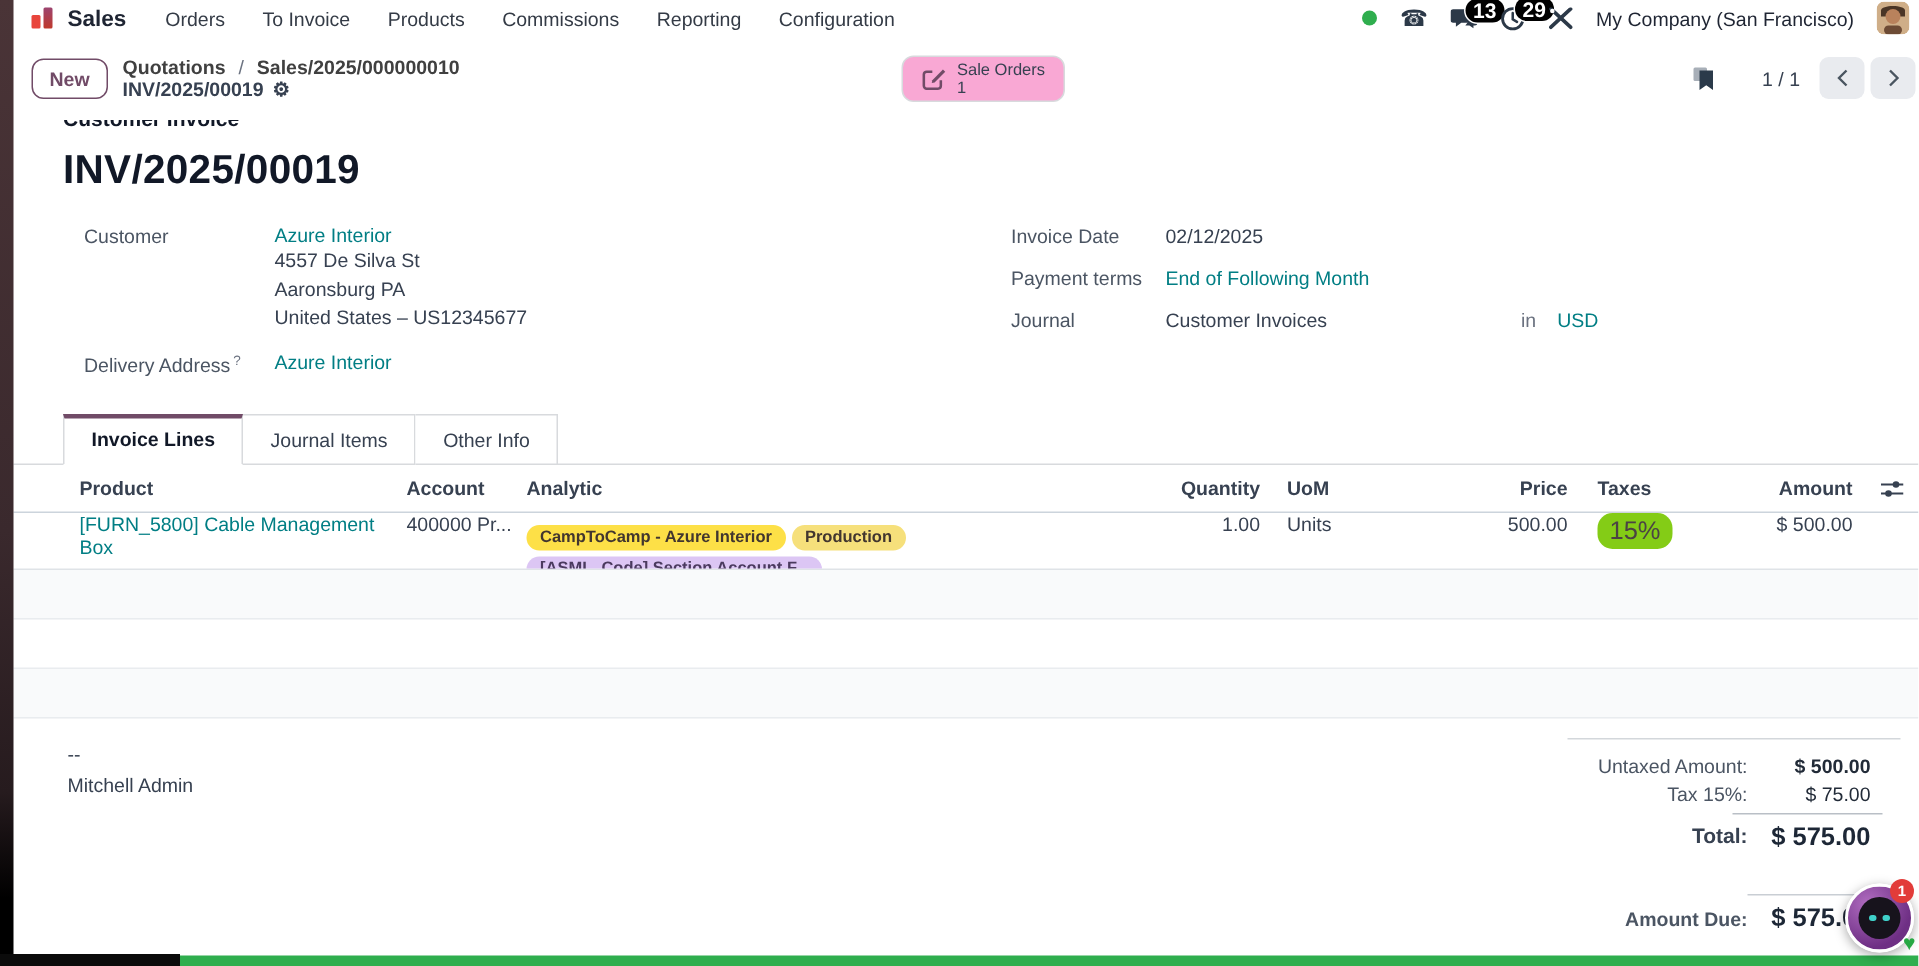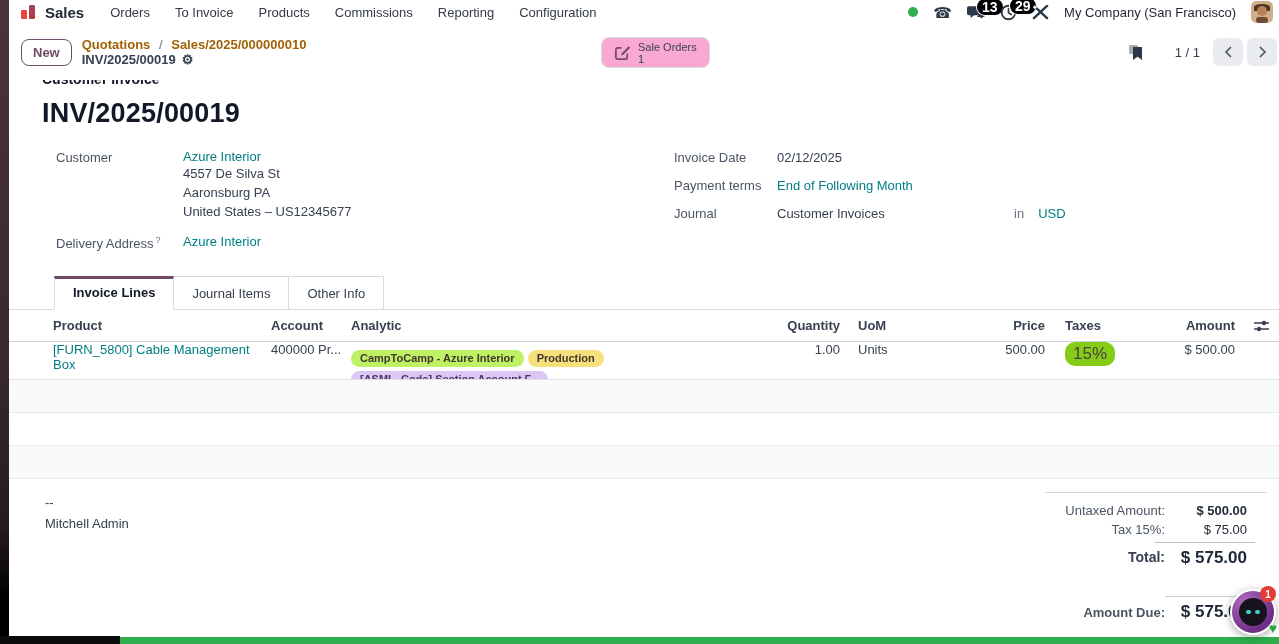--- a/index.html
+++ b/index.html
@@ -31,21 +31,21 @@
   .badge { position:absolute; top:-6px; left:10px; background:#000000; color:#fff; font-size:14px; font-weight:700;
     border-radius:9px; padding:1px 5px; box-shadow:0 0 0 1px #fff; }
   .company { font-size:13px; color:#1f2533; white-space:nowrap; cursor:pointer; }
   .avatar { width:22px; height:22px; border-radius:5px; overflow:hidden; display:inline-block; cursor:pointer;}
 
   
   .control-panel { position:relative; height:56px; display:flex; align-items:center; padding:0 14px 0 12px; background:#fff;}
   .btn-new { background:#fff; border:1px solid #714B67; color:#714B67; font-weight:700; font-size:13px;
     border-radius:8px; padding:5px 11px; cursor:pointer; font-family:inherit;}
   .breadcrumbs { margin-left:10px; line-height:15px; font-size:13px; }
-  .bc-line1 a { color:#a16207; font-weight:600; text-decoration:none; cursor:pointer;}
+  .bc-line1 a { color:#404040; font-weight:600; text-decoration:none; cursor:pointer;}
   .bc-sep { color:#6b7280; margin:0 5px; }
   .bc-line2 { color:#374151; font-weight:600; display:flex; align-items:center; gap:6px;}
   .gear { font-size:13px; color:#374151; cursor:pointer; }
   .stat-button { position:absolute; left:592px; top:13px; height:31px; background:#f9a8d4; border:1px solid #d8dadd;
     border-radius:8px; display:flex; align-items:center; gap:7px; padding:0 12px; cursor:pointer;}
   .stat-text { display:flex; flex-direction:column; font-size:11px; line-height:12px; color:#374151;}
   .cp-right { margin-left:auto; display:flex; align-items:center; gap:13px; }
   .pager-val { font-size:13px; color:#374151; margin-left:18px;}
   .pg-btns { display:flex; gap:4px; }
   .pg-btn { width:30px; height:28px; border:none; border-radius:6px; background:#e9ebef; display:flex;
@@ -66,21 +66,21 @@
   .col-right .flabel { width:103px; }
   .link { color:#017E84; cursor:pointer; }
   .addr { line-height:19px; color:#374151; }
   .row-delivery { margin-top:13px; }
   .sup-q { font-size:9px; color:#6b7280; vertical-align:super; margin-left:2px;}
   .col-right .frow { margin-bottom:12px; align-items:baseline;}
   .jr-value { width:237px; }
   .jr-in { color:#6b7280; margin-right:14px; }
 
   
-  .tabbar { margin-top:25px; display:flex; padding-left:45px; border-bottom:1px solid #d8dadd; }
+  .tabbar { margin-top:25px; display:flex; padding-left:33px; border-bottom:1px solid #d8dadd; }
   .tab { border:1px solid #d8dadd; background:#fff; padding:9px 18px 8px; font-size:13px; color:#374151;
     margin-bottom:-1px; cursor:pointer; border-left:none;}
   .tab:first-child { border-left:1px solid #d8dadd; }
   .tab.active { border-top:3px solid #714B67; border-bottom:1px solid #fff; font-weight:700; color:#111827; padding-top:6px;}
 
   
   .trow { display:flex; align-items:center; }
   .thead { height:32px; font-size:13px; font-weight:700; color:#374151; border-bottom:1px solid #ccd4dc; }
   .c-product { width:262px; padding-left:44px; }
   .c-account { width:80px; }
@@ -90,21 +90,21 @@
   .c-price { width:135px; text-align:right; padding-right:8px; }
   .c-taxes { width:65px; padding-left:12px; }
   .c-amount { flex:1; text-align:right; padding-right:8px; }
   .c-opts { width:36px; display:flex; justify-content:center; }
   .tdata { height:38px; font-size:13px; border-bottom:1px solid #dfe3e7; background:#fff; overflow:hidden; align-items:stretch;}
   .tdata > div { display:flex; align-items:flex-start; }
   .tdata .c-qty, .tdata .c-price, .tdata .c-amount { justify-content:flex-end; }
   .cell-analytic { align-items:flex-start !important; padding-top:8px; }
   .tagwrap { display:flex; flex-wrap:wrap; gap:4px; max-height:40px; }
   .tag { border-radius:10px; padding:2px 9px; font-size:11px; font-weight:600; color:#42362f; white-space:nowrap; height:17px; line-height:13px;}
-  .tag-peach { background:#bef264; }
+  .tag-peach { background:#fde047; }
   .tag-yellow { background:#f6e07b; }
   .tag-purple { background:#dcc6f4; color:#4a3a5e; }
   .tax-pill { background:#84cc16; border-radius:10px; padding:2px 8px; font-size:17px; color:#4b4344;}
   .empty-row { height:33px; border-bottom:1px solid #e9ecef; }
   .empty-row.gray { background:#f9fafb; }
 
   
   .bottom { display:flex; margin-top:13px; }
   .signature { margin-left:36px; font-size:13px; color:#374151; line-height:21px; }
   .totals { margin-left:auto; width:222px; margin-right:12px; border-top:1px solid #d3d7db; padding-top:8px;

